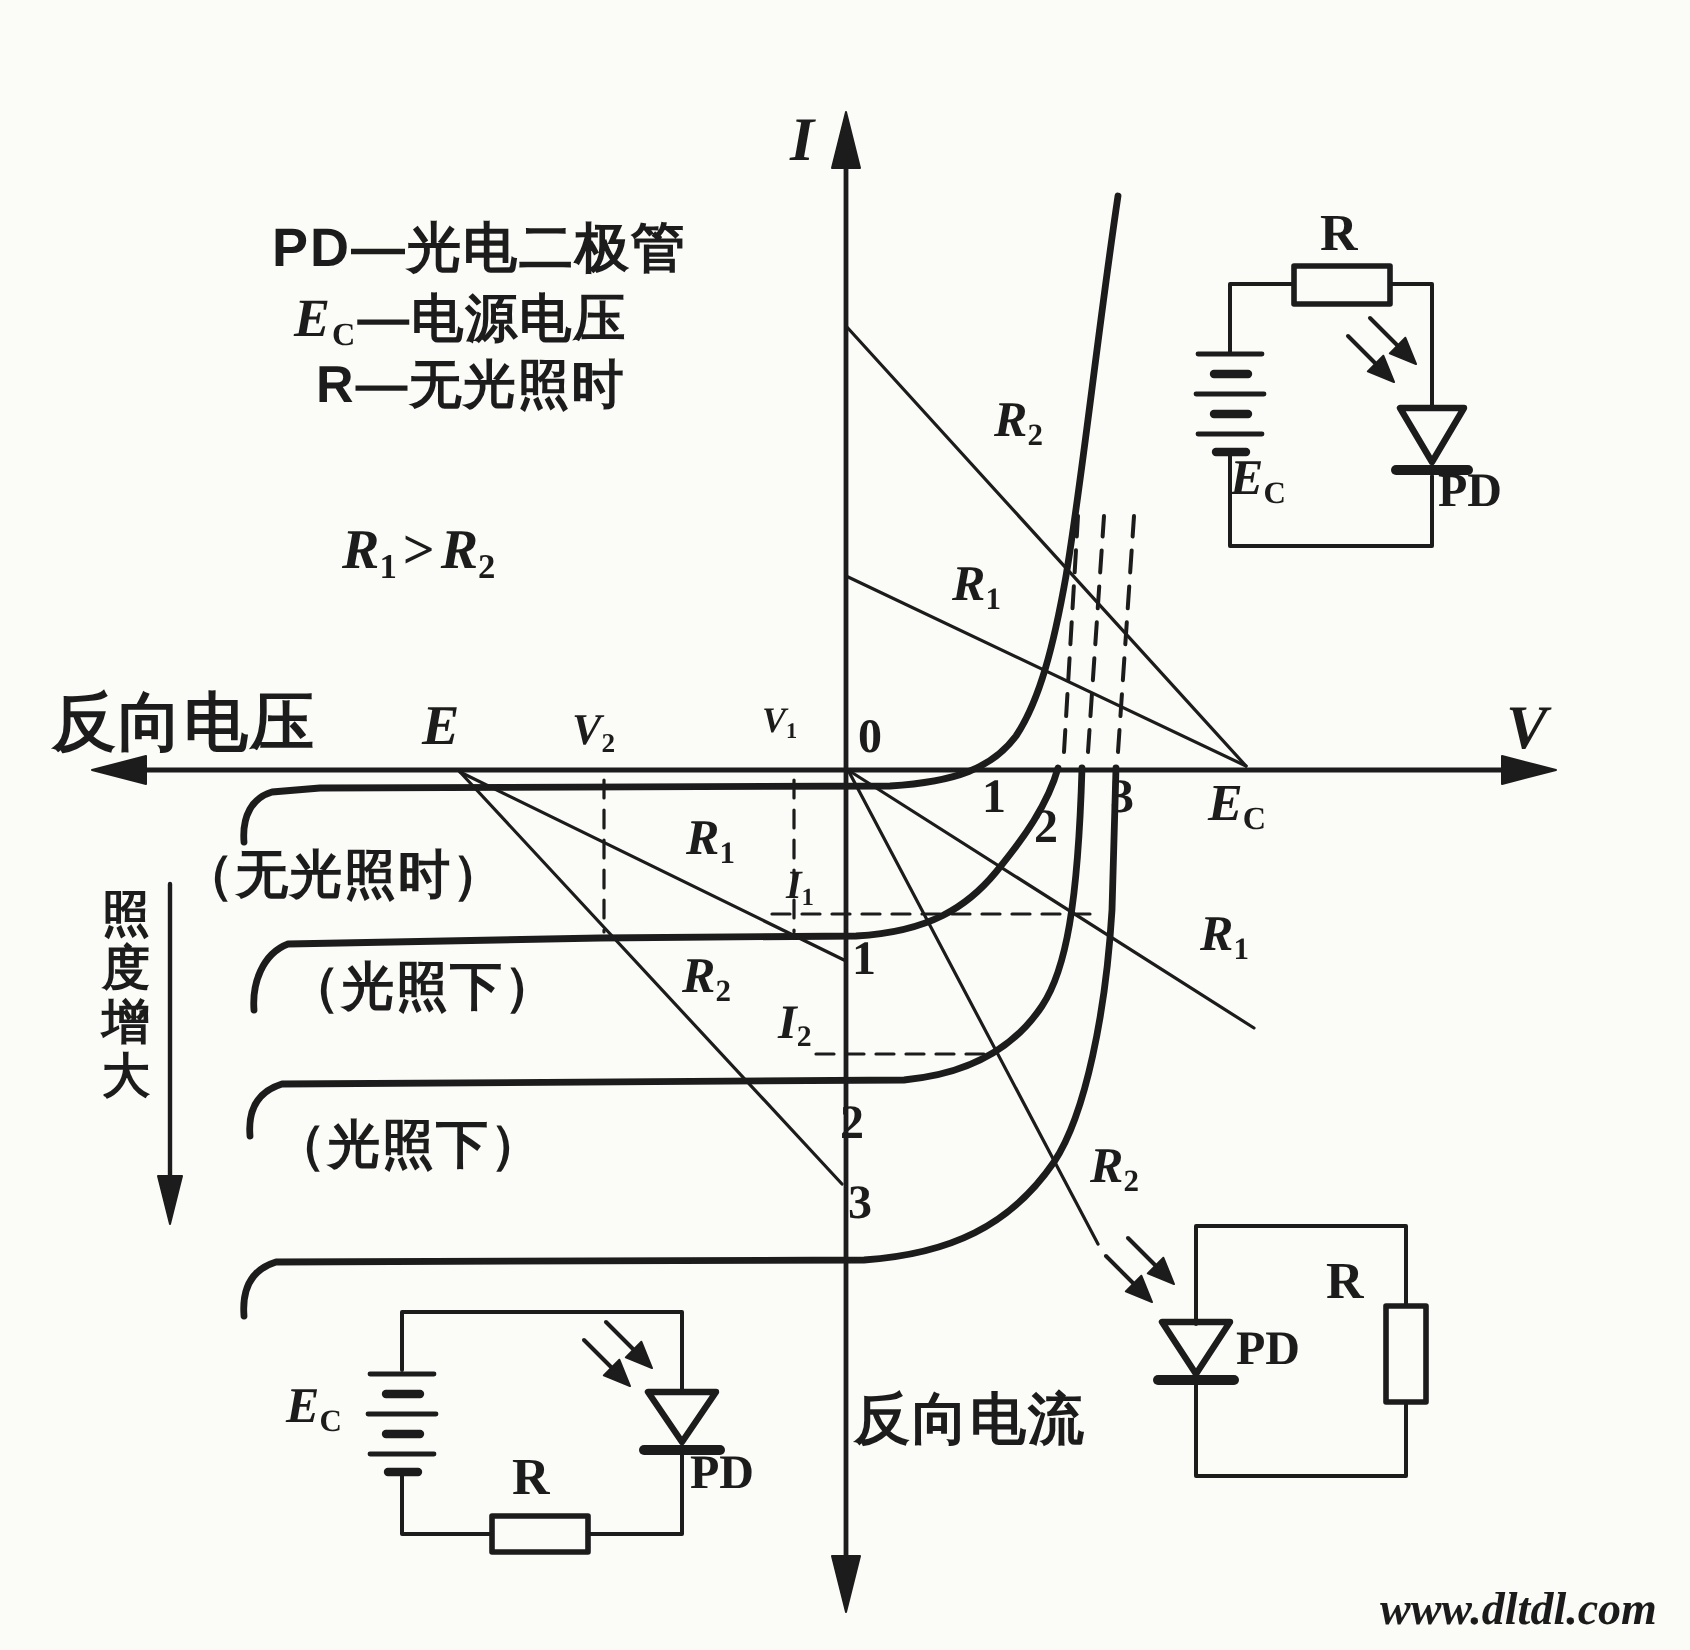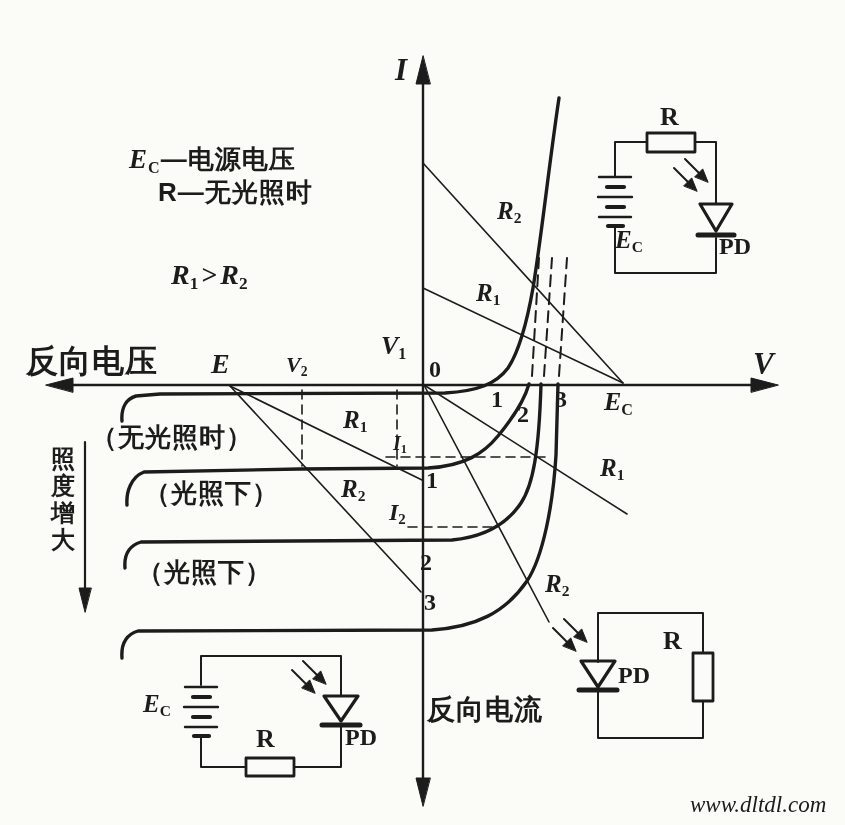--- a/index.html
+++ b/index.html
@@ -7,21 +7,21 @@
          font-family:"Liberation Sans",sans-serif;color:#1c1c1c;}
   #stage svg{position:absolute;left:0;top:0;}
   .lab{position:absolute;white-space:nowrap;color:#1c1c1c;line-height:1.05;}
   .cn{font-family:"Liberation Sans",sans-serif;font-weight:700;letter-spacing:1px;}
   .var{font-family:"Liberation Serif",serif;font-style:italic;font-weight:600;}
   .num{font-family:"Liberation Serif",serif;font-style:normal;font-weight:600;}
   .lab sub{font-family:"Liberation Serif",serif;font-style:normal;font-weight:600;
            font-size:62%;vertical-align:-0.28em;line-height:1;}
   .vert{width:30px;white-space:normal;word-break:break-all;text-align:center;line-height:27px;letter-spacing:0;}
   .op{font-family:"Liberation Serif",serif;font-weight:600;padding:0 3px;font-style:normal;}
-  .wm{font-family:"Liberation Serif",serif;font-style:italic;font-weight:400;color:#1b1b1b;}
+  .wm{font-family:"Liberation Serif",serif;font-style:italic;font-weight:700;color:#1b1b1b;}
 </style>
 </head>
 <body>
 
 <div id="stage">
 
 <svg width="845" height="825" viewBox="0 0 845 825">
   <g stroke="#1c1c1c" fill="none" stroke-linecap="round" stroke-linejoin="round">
 
     <g>
@@ -116,33 +116,34 @@
       <g stroke-width="2">
         <path d="M 553 628 L 568 643"></path>
             <path d="M 576 651 L 570.7 637.9 L 562.9 645.7 Z" fill="#1c1c1c" stroke-width="1"></path>
         <path d="M 564 619 L 579 634"></path>
             <path d="M 587 642 L 581.7 628.9 L 573.9 636.7 Z" fill="#1c1c1c" stroke-width="1"></path>
       </g>
     </g>
   </g>
 </svg>
 
-<div class="lab cn" style="left:129px;top:145px;font-size:26px;"><span class="var" style="font-size:27px;">E</span><sub>C</sub><span>—电源电压</span></div>
+<div class="lab cn" style="left:136px;top:110px;font-size:27px;">PD—光电二极管</div>
+<div class="lab cn" style="left:147px;top:145px;font-size:26px;"><span class="var" style="font-size:27px;">E</span><sub>C</sub><span>—电源电压</span></div>
 <div class="lab cn" style="left:158px;top:179px;font-size:26px;">R—无光照时</div>
 <div class="lab" style="left:171px;top:260px;font-size:28px;"><span class="var">R</span><sub>1</sub><span class="op">&gt;</span><span class="var">R</span><sub>2</sub></div>
 
 <div class="lab var" style="left:395px;top:54px;font-size:31px;">I</div>
 <div class="lab var" style="left:753px;top:348px;font-size:31px;">V</div>
 <div class="lab cn" style="left:26px;top:345px;font-size:32px;">反向电压</div>
 <div class="lab cn" style="left:427px;top:695px;font-size:28px;">反向电流</div>
-<div class="lab cn vert" style="left:48px;top:445px;font-size:24px;">照度增大</div>
+<div class="lab cn vert" style="left:48px;top:445px;font-size:24px;font-family:Liberation Serif, serif;">照度增大</div>
 
 <div class="lab var" style="left:211px;top:349px;font-size:28px;">E</div>
 <div class="lab var" style="left:286px;top:353px;font-size:22px;"><span>V</span><sub>2</sub></div>
-<div class="lab var" style="left:381px;top:332px;font-size:26px;"><span>V</span><sub>1</sub></div>
+<div class="lab var" style="left:381px;top:351px;font-size:18px;"><span>V</span><sub>1</sub></div>
 <div class="lab num" style="left:429px;top:357px;font-size:24px;">0</div>
 <div class="lab var" style="left:604px;top:388px;font-size:26px;"><span>E</span><sub>C</sub></div>
 <div class="lab var" style="left:393px;top:433px;font-size:20px;"><span>I</span><sub>1</sub></div>
 <div class="lab var" style="left:389px;top:500px;font-size:24px;"><span>I</span><sub>2</sub></div>
 
 <div class="lab cn" style="left:91px;top:424px;font-size:26px;">（无光照时）</div>
 <div class="lab cn" style="left:144px;top:480px;font-size:26px;">（光照下）</div>
 <div class="lab cn" style="left:137px;top:559px;font-size:26px;">（光照下）</div>
 
 <div class="lab num" style="left:491px;top:387px;font-size:24px;">1</div>

